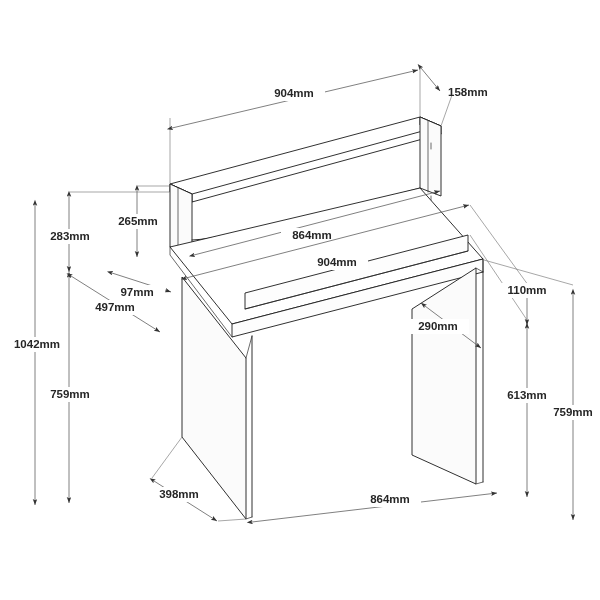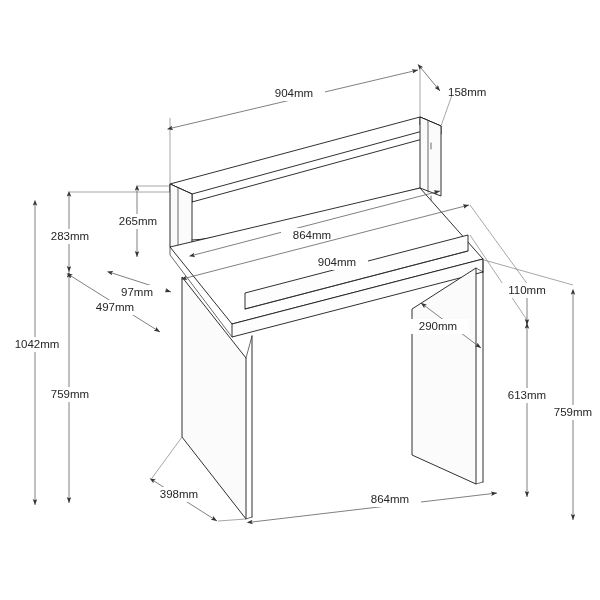--- a/index.html
+++ b/index.html
@@ -11,20 +11,21 @@
     width: 600px;
     height: 600px;
     overflow: hidden;
     font-family: "Liberation Sans", sans-serif;
   }
   #drawing-root {
     position: relative;
     width: 600px;
     height: 484px;
     background: #ffffff;
+    font-weight: bold;
   }
   svg#tech-drawing {
     display: block;
     width: 600px;
     height: 600px;
   }
   .obj-line {
     fill: none;
     stroke: #1a1a1a;
     stroke-width: 0.9;

